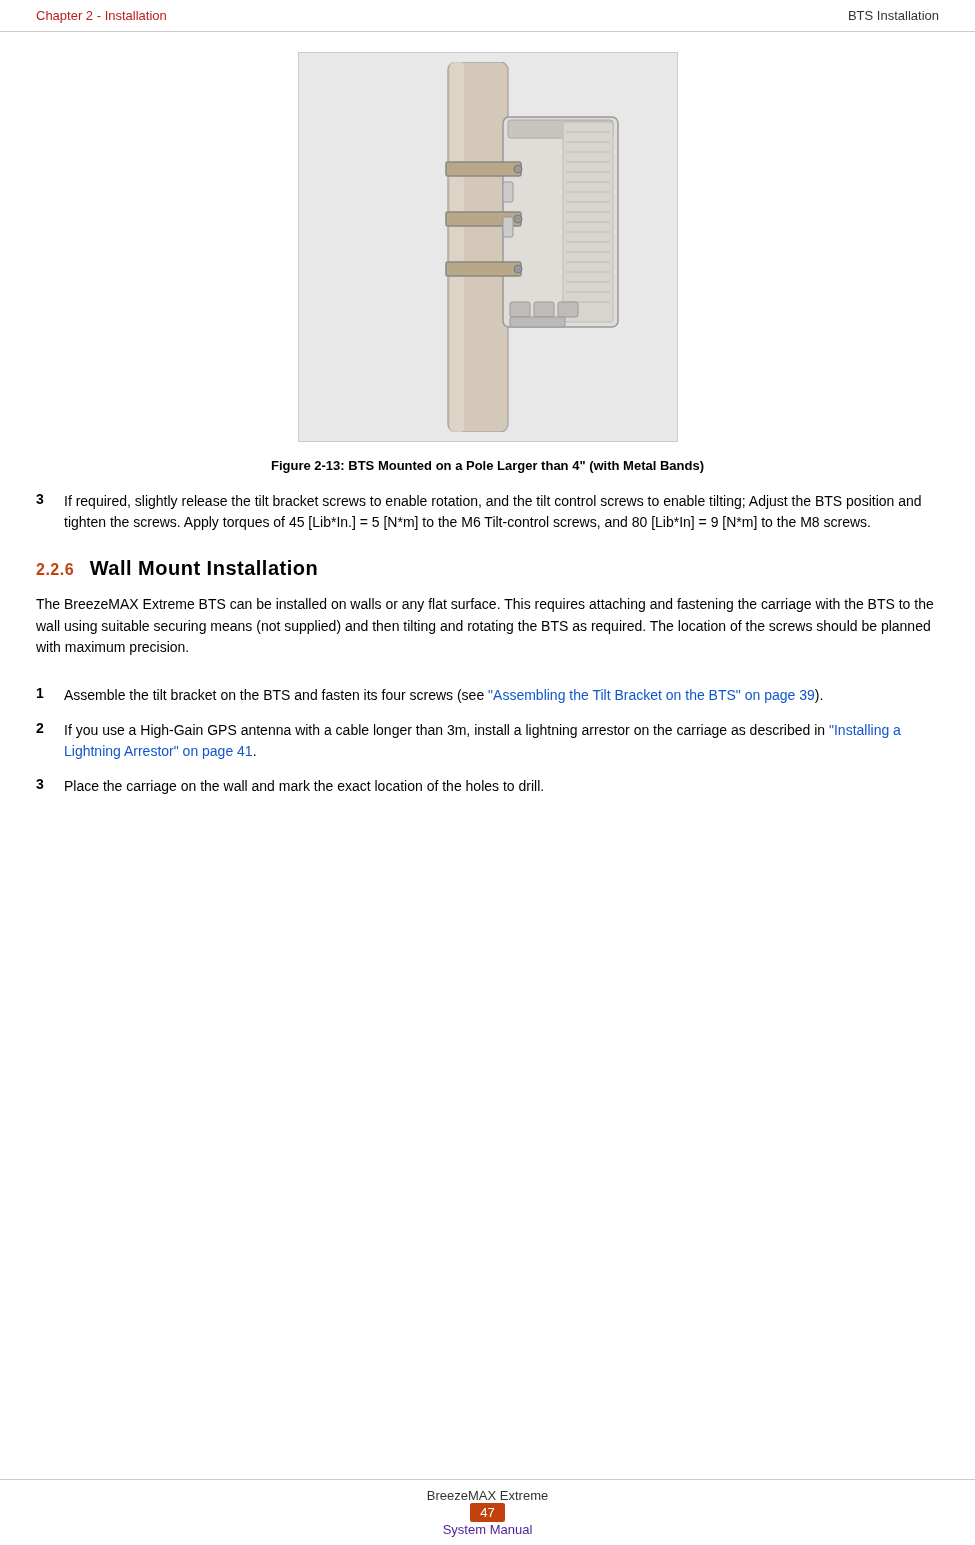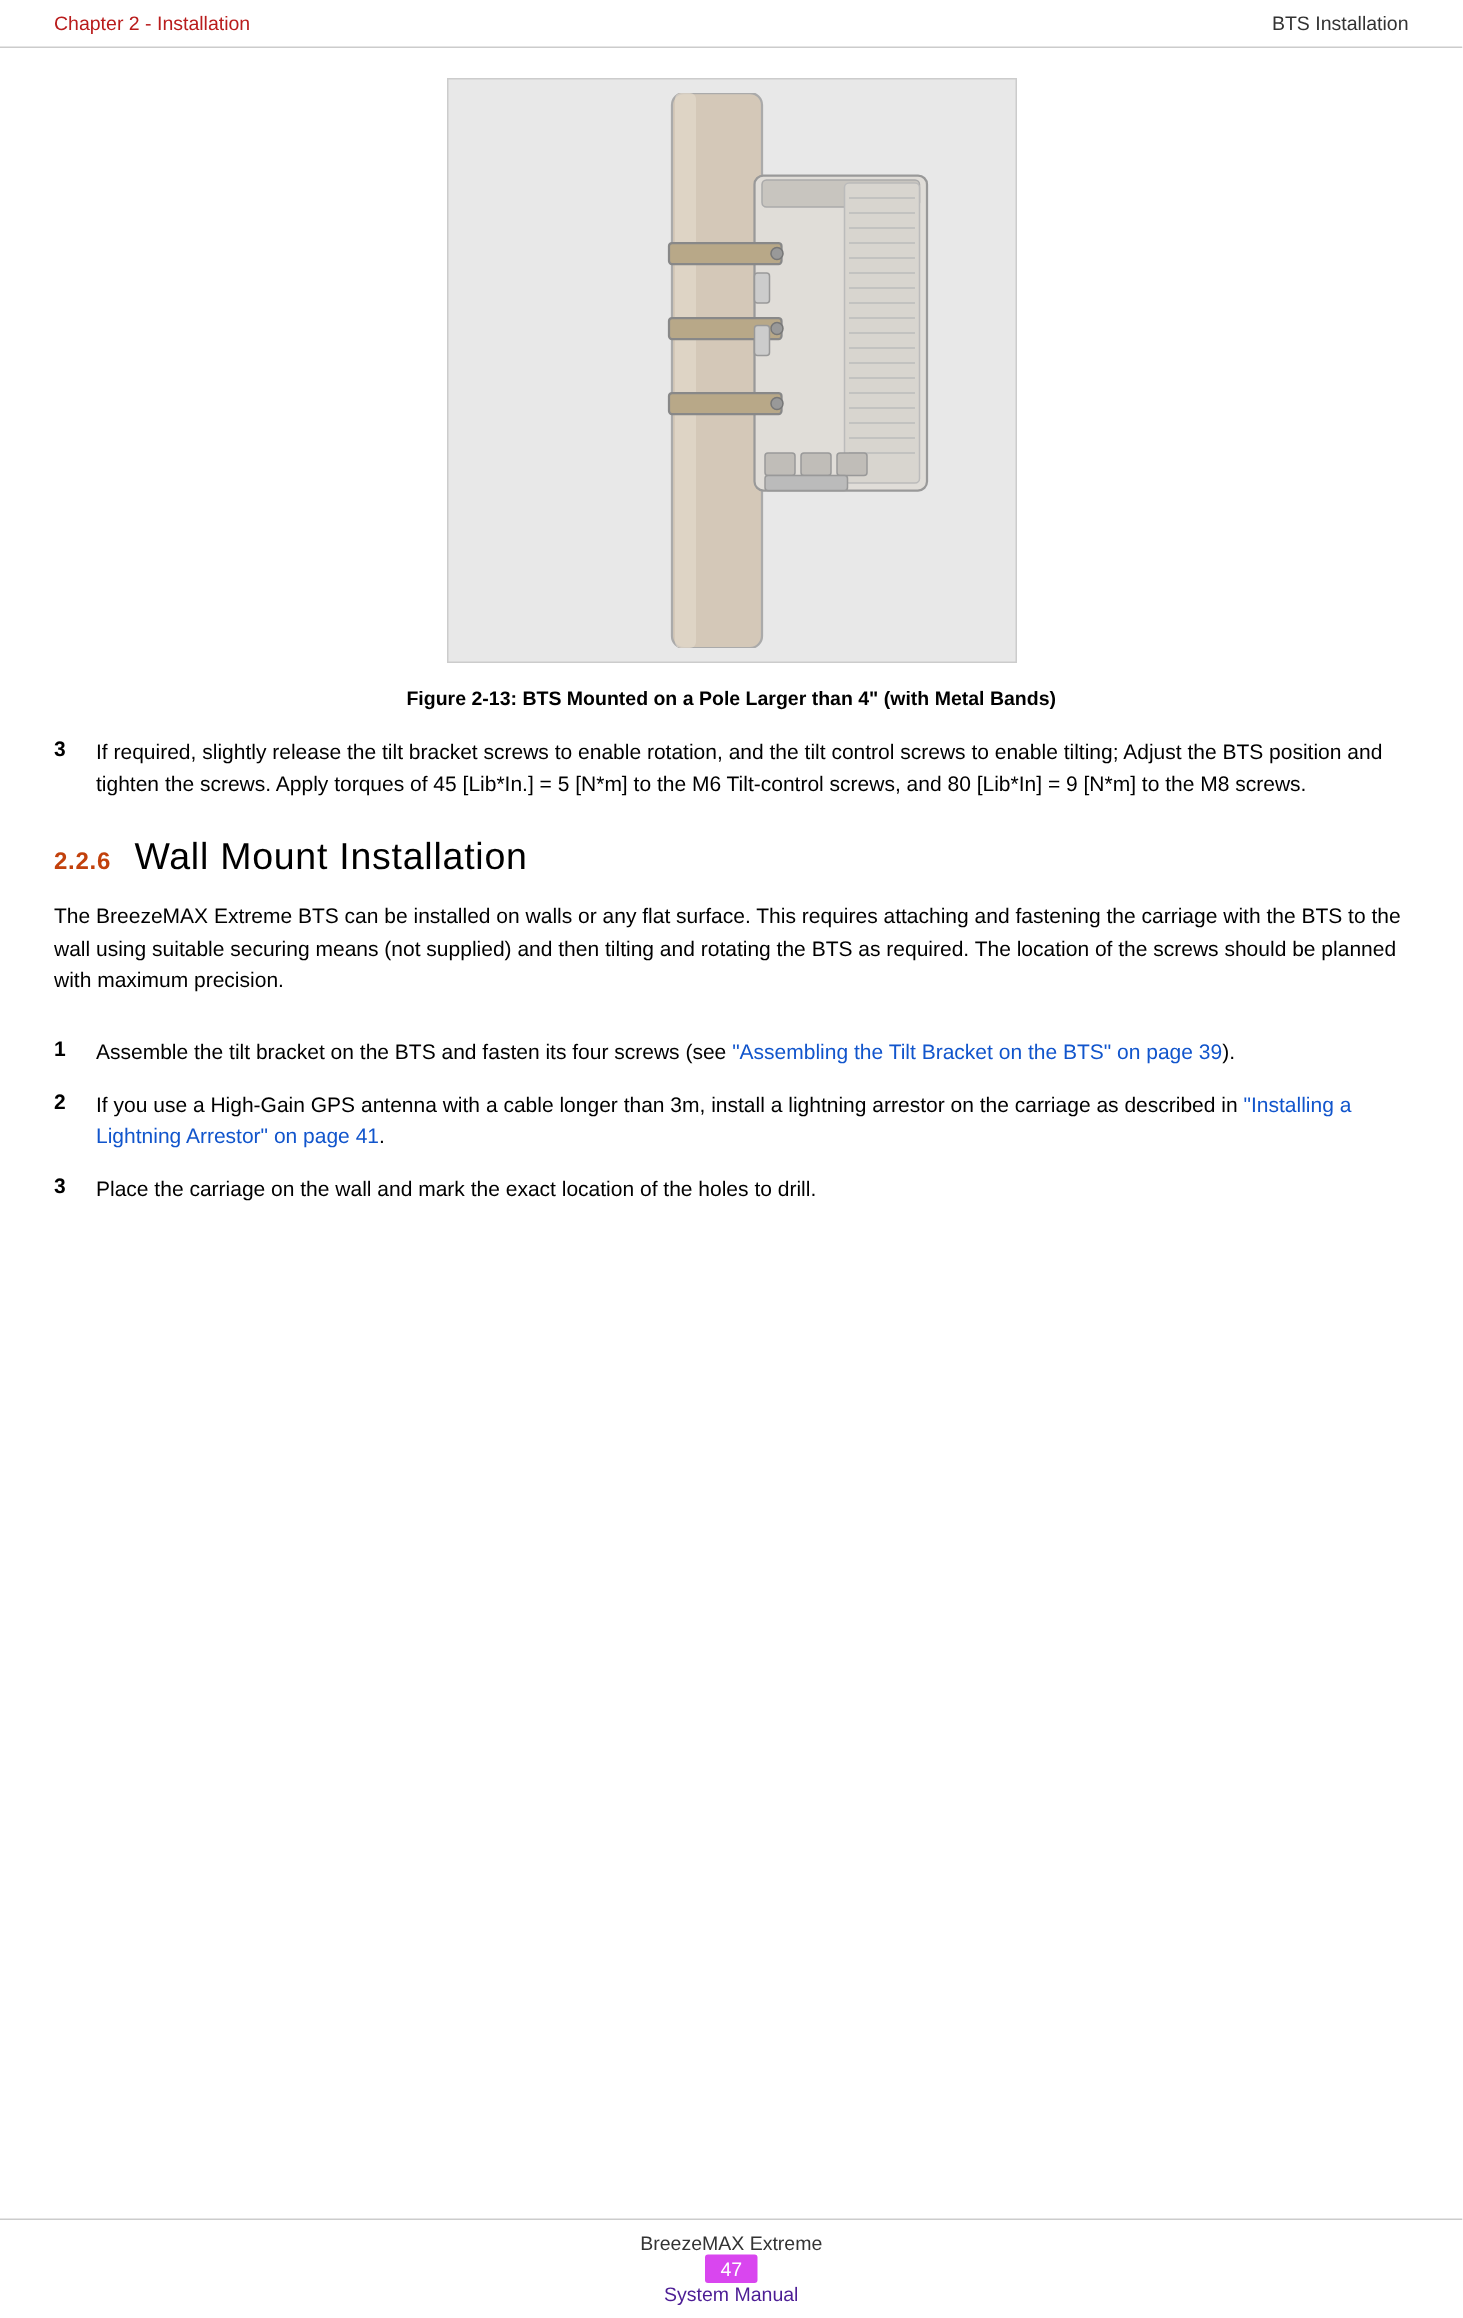--- a/index.html
+++ b/index.html
@@ -43,21 +43,21 @@
       border-top: 1px solid #cccccc;
       flex-direction: column;
     }
     .footer-left {
       font-size: 13px;
       color: #333333;
     }
     .footer-center {
       font-size: 13px;
       color: #333333;
-      background: #d946ef;
+      background: #c2410c;
       color: #ffffff;
       padding: 2px 10px;
       border-radius: 2px;
     }
     .footer-right {
       font-size: 13px;
       color: #4c1d95;
     }
 
     
@@ -117,22 +117,22 @@
       border-bottom: none;
     }
     .section-number {
       font-size: 16px;
       font-weight: bold;
       letter-spacing: 0.5px;
       color: #c2410c;
     }
     .section-title {
       display: inline;
-      font-size: 25px;
-      font-weight: normal;
+      font-size: 20px;
+      font-weight: bold;
       letter-spacing: 0.5px;
       color: #000000;
     }
 
     
     .body-paragraph {
       font-size: 14px;
       line-height: 1.55;
       margin-bottom: 26px;
       color: #000000;

